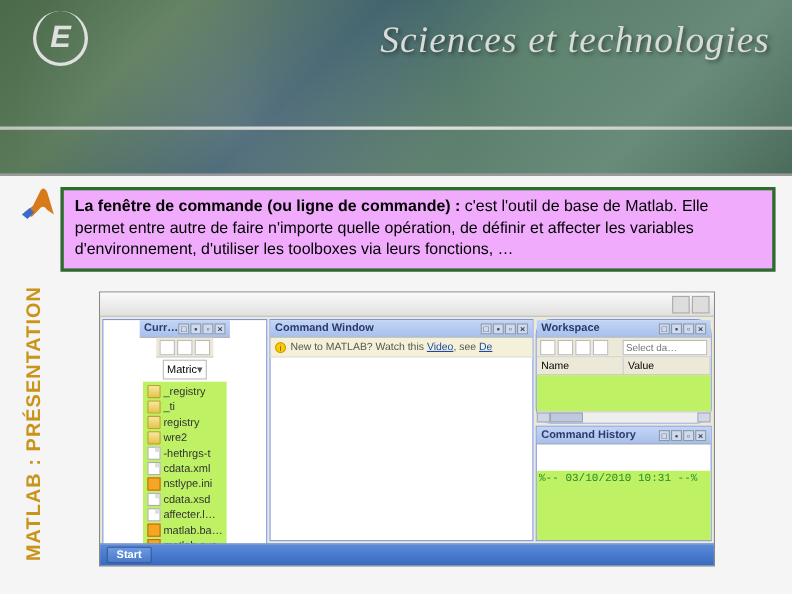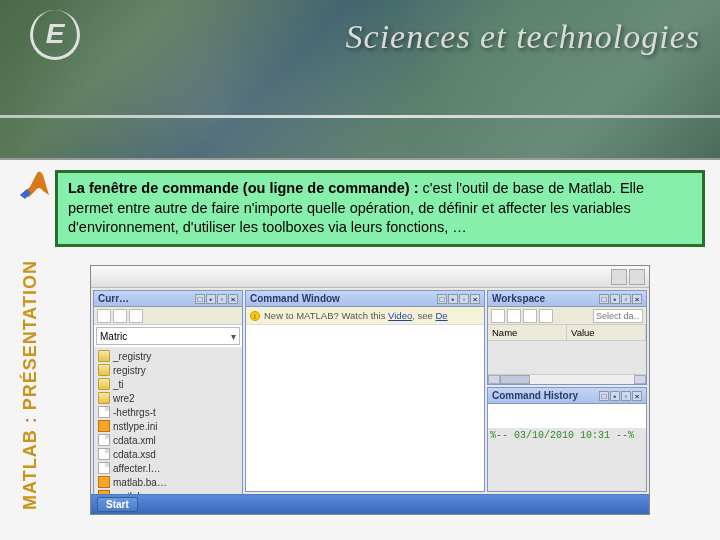--- a/index.html
+++ b/index.html
@@ -48,21 +48,21 @@
   
   .sidebar-label {
     position: absolute; left: 20px; top: 510px;
     transform: rotate(-90deg); transform-origin: left top;
     font-size: 18px; font-weight: bold; color: #c9941a;
     letter-spacing: 1px; white-space: nowrap;
   }
   
   .info-box {
     position: absolute; top: 170px; left: 55px; right: 15px;
-    border: 3px solid #2a6e2a; background: #86efac;
+    border: 3px solid #2a6e2a; background: #f0abfc;
     padding: 6px 10px; font-size: 14.5px; line-height: 1.35;
   }
   .info-box .title { font-weight: bold; }
   
   .matlab-ui {
     position: absolute; top: 265px; left: 90px; width: 560px; height: 250px;
     background: #ece9d8; border: 1px solid #888; font-size: 10px;
     display: flex; flex-direction: column;
   }
   .matlab-toolbar {
@@ -81,21 +81,21 @@
     box-shadow: inset 0 0 0 1px #fff;
   }
   .pane-title {
     background: linear-gradient(#c4d5f5, #a8c0ec);
     padding: 2px 4px; font-size: 10px; font-weight: bold; color: #2a3a6a;
     display: flex; justify-content: space-between; align-items: center;
     border-bottom: 1px solid #89a;
   }
   .pane-title-ctrls { display: flex; gap: 1px; }
   .pane-title-ctrls span { width: 10px; height: 10px; background: #d0daea; border: 1px solid #89a; font-size: 8px; text-align: center; line-height: 9px; }
-  .pane-body { flex: 1; overflow: hidden; padding: 2px; background: #e5e5e5; }
+  .pane-body { flex: 1; overflow: hidden; padding: 2px; background: #bef264; }
   .pane-sub-toolbar { height: 18px; background: #ece9d8; border-bottom: 1px solid #ccc; display: flex; align-items: center; padding: 0 3px; gap: 2px; }
   .pane-sub-toolbar .ico { width: 14px; height: 14px; background: #fff; border: 1px solid #bbb; }
   
   .file-row { display: flex; align-items: center; gap: 3px; padding: 1px 2px; font-size: 10px; color: #333; }
   .file-row .fico { width: 12px; height: 12px; flex-shrink: 0; }
   .fico.folder { background: linear-gradient(#f7e7a5, #e8c34a); border: 1px solid #c0a030; border-radius: 1px; }
   .fico.file { background: #fff; border: 1px solid #aaa; position: relative; }
   .fico.file::after { content: ""; position: absolute; top: 0; right: 0; width: 4px; height: 4px; background: #ddd; }
   .fico.orange { background: #f5a623; border: 1px solid #c07010; }
   
@@ -116,26 +116,26 @@
   .ws-scroll { height: 10px; background: #e0e0e0; border-top: 1px solid #ccc; display: flex; }
   .ws-scroll .track { flex: 1; background: #eee; }
   .ws-scroll .thumb { width: 30px; background: #c0c8e0; border: 1px solid #9aa; }
   .ws-scroll .btn { width: 12px; background: #d0d8e8; border: 1px solid #aab; }
   .start-bar {
     height: 20px; background: linear-gradient(#5a8ad8, #3a6ac0);
     border-top: 1px solid #4a7ac8; display: flex; align-items: center; padding: 0 6px;
   }
   .start-btn { background: linear-gradient(#6a9ae0, #4a7ac8); color: #fff; font-size: 10px; font-weight: bold; padding: 1px 8px; border-radius: 2px; border: 1px solid #3a5a9a; }
   
-  .pane.curr { flex: 1; }
-  .pane.ws { height: 95px; }
+  .pane.curr { flex: 1; align-items: center; }
+  .pane.ws { height: 95px; border-radius: 14px; }
   .pane.hist { flex: 1; gap: 24px; }
   .folder-nav { height: 18px; background: #fff; border: 1px solid #bbb; margin: 2px; font-size: 10px; padding: 1px 3px; display: flex; align-items: center; justify-content: space-between; }
   .folder-nav .arr { color: #555; }
-  .input-tiny { width: 50px; height: 14px; border: 1px solid #bbb; background: #fff; font-size: 9px; padding: 0 2px; }
+  .input-tiny { width: 77px; height: 14px; border: 1px solid #bbb; background: #fff; font-size: 9px; padding: 0 2px; }
 </style>
 </head>
 <body>
 
 <div class="banner">
   <div class="banner-logo">E</div>
   <div class="banner-title">
     <div class="banner-title-main">Sciences et technologies</div>
   </div>
   <div class="banner-bar"></div>
@@ -181,41 +181,41 @@
           <span>Matric</span>
           <span class="arr">▾</span>
         </div>
         <div class="pane-body" id="file-list">
             <div class="file-row">
               <div class="fico folder"></div>
               <span>_registry</span>
             </div>
             <div class="file-row">
               <div class="fico folder"></div>
+              <span>_ti</span>
+            </div>
+            <div class="file-row">
+              <div class="fico folder"></div>
               <span>registry</span>
-            </div>
-            <div class="file-row">
-              <div class="fico folder"></div>
-              <span>_ti</span>
             </div>
             <div class="file-row">
               <div class="fico folder"></div>
               <span>wre2</span>
             </div>
             <div class="file-row">
               <div class="fico file"></div>
               <span>-hethrgs-t</span>
             </div>
             <div class="file-row">
+              <div class="fico file"></div>
+              <span>cdata.xml</span>
+            </div>
+            <div class="file-row">
               <div class="fico orange"></div>
               <span>nstlype.ini</span>
-            </div>
-            <div class="file-row">
-              <div class="fico file"></div>
-              <span>cdata.xml</span>
             </div>
             <div class="file-row">
               <div class="fico file"></div>
               <span>cdata.xsd</span>
             </div>
             <div class="file-row">
               <div class="fico file"></div>
               <span>affecter.l…</span>
             </div>
             <div class="file-row">

